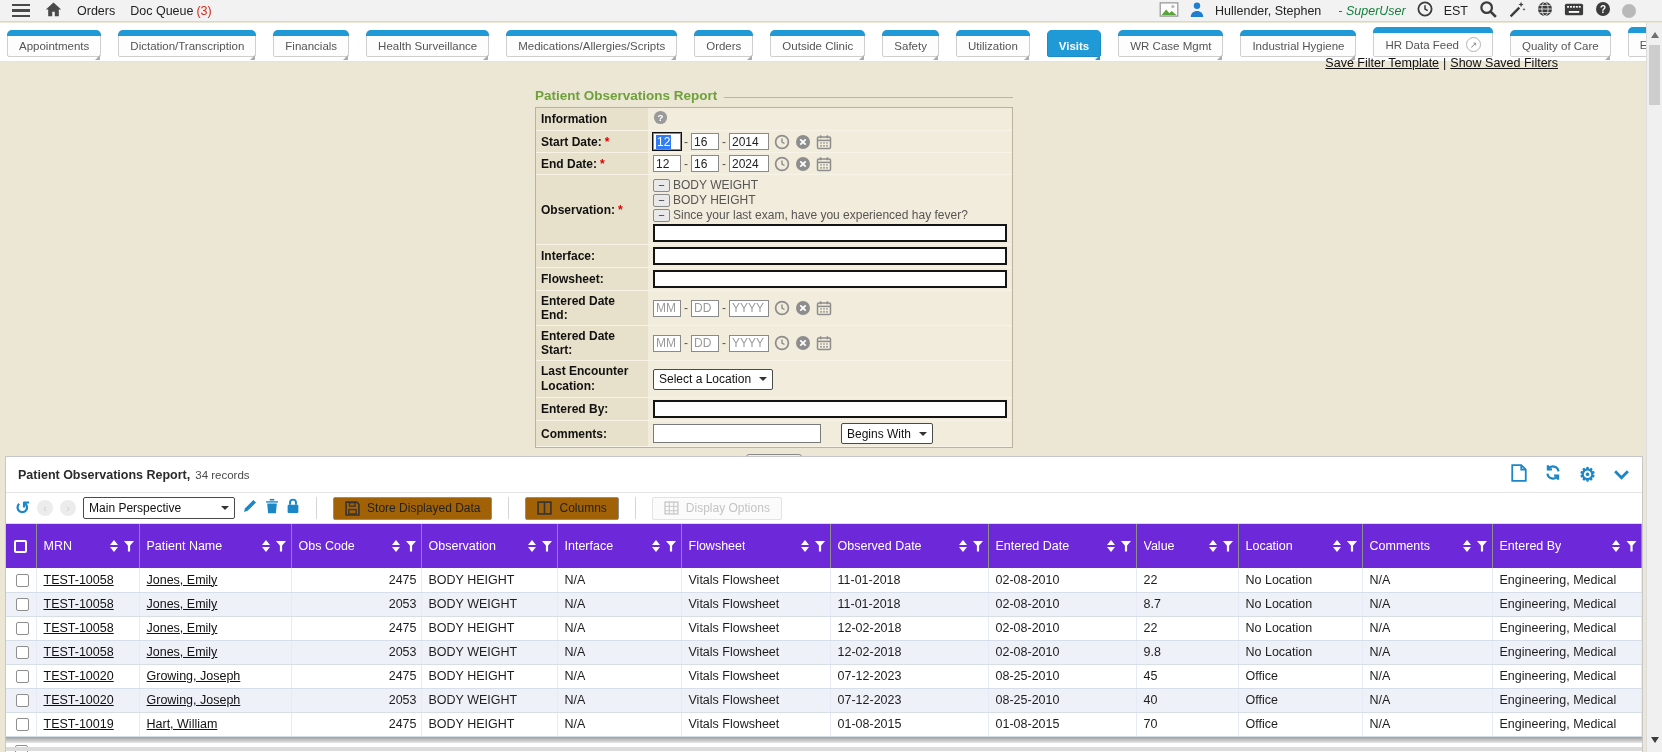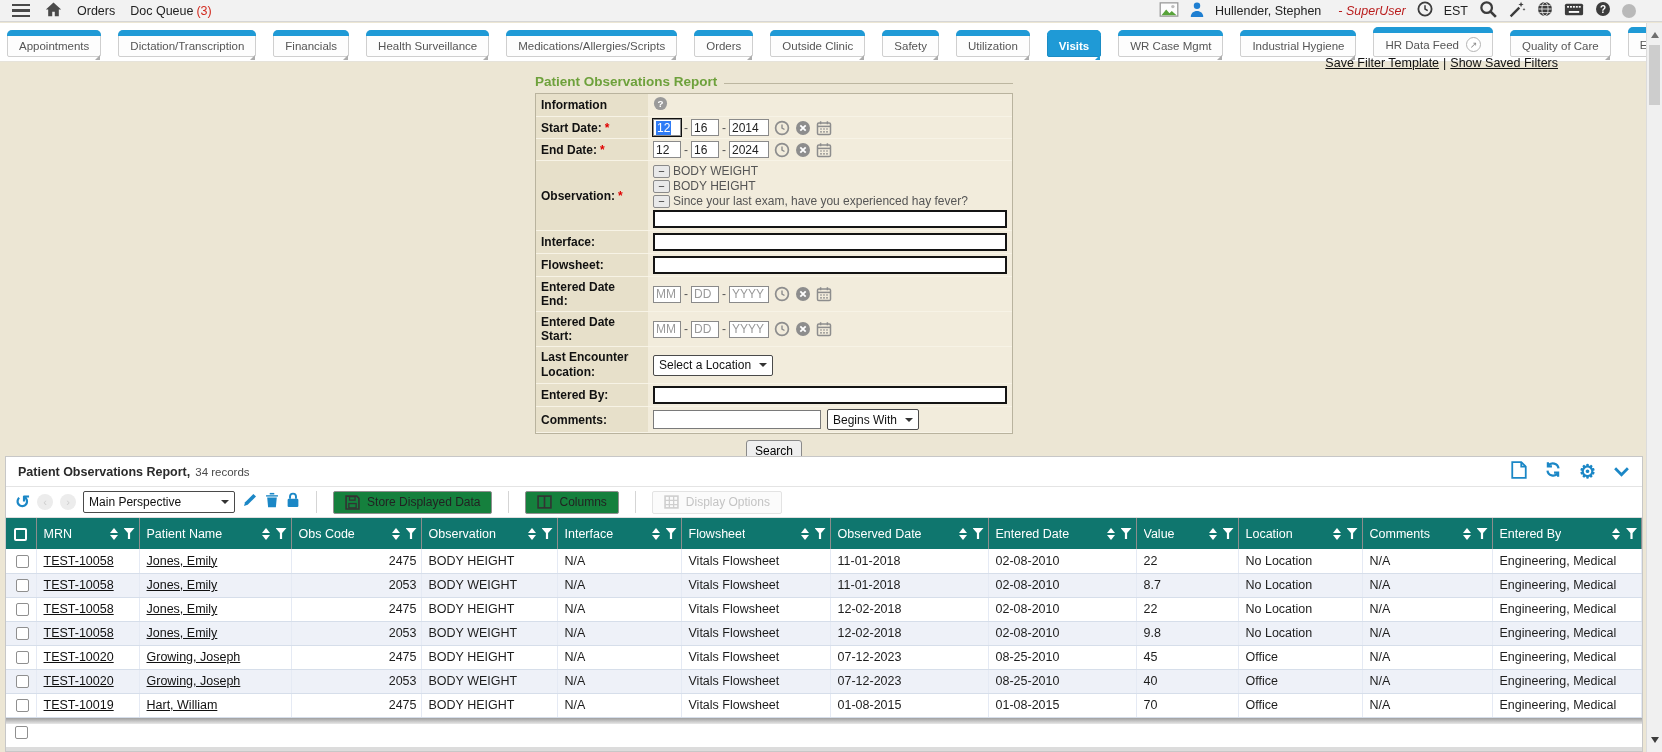--- a/index.html
+++ b/index.html
@@ -10,21 +10,21 @@
   
   .topbar{position:absolute;top:0;left:0;right:0;height:22px;background:#f2f2f2;
           border-bottom:1px solid #d6d6d6;display:flex;align-items:center;font-size:12.5px;}
   .tb-left{display:flex;align-items:center;gap:15px;padding-left:12px;}
   .burger{display:flex;flex-direction:column;gap:3px;cursor:pointer;}
   .burger i{display:block;width:18px;height:2.6px;background:#4a4a4a;}
   .tb-item{color:#222;}
   .q-count{color:#d22a1f;margin-left:3px;}
   .tb-right{margin-left:auto;display:flex;align-items:center;gap:11px;padding-right:26px;}
   .user-name{color:#222;}
-  .user-role{font-style:italic;color:#b91c1c;margin-left:6px;}
+  .user-role{font-style:italic;color:#15803d;margin-left:6px;}
   .status-dot{width:14px;height:14px;border-radius:50%;background:#b9b9b9;display:inline-block;}
   .tz{color:#222;}
 
   
   .tabbar{position:absolute;top:23px;left:0;right:16px;height:39px;background:#ffffff;
           display:flex;align-items:flex-end;gap:17px;padding:0 0 4px 7px;border-bottom:1px solid #e6e3da;}
   .tab{position:relative;background:#fdfdfd;border:1px solid #cfcfcf;border-radius:5px 5px 2px 2px;
        padding:9px 11px 4px 11px;font-size:11.5px;color:#555;cursor:pointer;white-space:nowrap;
        display:flex;align-items:center;}
   .tab::before{content:"";position:absolute;top:-1px;left:-1px;right:-1px;height:6px;
@@ -35,21 +35,21 @@
   .tab.active .tab-fold{border-color:transparent transparent #1f9ad6 transparent;}
   .ext-icon{display:inline-flex;width:15px;height:15px;border:1px solid #b4b4b4;border-radius:50%;
        align-items:center;justify-content:center;font-size:9px;color:#8a8a8a;margin-left:7px;background:#fff;}
 
   
   .filter-links{position:absolute;top:56px;right:104px;font-size:12.5px;color:#111;}
   .filter-links a{color:#111;text-decoration:underline;cursor:pointer;}
   .filter-links .sep{margin:0 4px;}
 
   
-  .form-wrap{position:absolute;left:535px;top:74px;width:478px;}
+  .form-wrap{position:absolute;left:535px;top:88px;width:478px;}
   .form-title-row{display:flex;align-items:center;gap:7px;}
   .form-title{color:#6ea13c;font-weight:bold;font-size:13.5px;white-space:nowrap;}
   .legend-line{flex:1;height:1px;background:#bcb6a0;margin-top:3px;}
   .form-box{border:1px solid #b9b39e;background:#f2ecdc;margin-top:4px;}
   table.ftab{width:100%;border-collapse:collapse;font-size:12px;}
   .ftab td{border-bottom:1px solid #f7f3e6;vertical-align:middle;}
   td.lbl{width:118px;background:#e7e0ca;padding:3px 5px;font-weight:bold;color:#111;}
   td.lbl.norm{font-weight:bold;}
   td.fld{background:#f2ecdc;padding:2px 5px;}
   .req{color:#e00000;font-weight:bold;margin-left:3px;}
@@ -64,45 +64,45 @@
   .ico{margin-left:2px;cursor:pointer;}
   .obs-item{display:flex;align-items:center;margin:1px 0;}
   .mini-btn{width:17px;height:13px;border:1px solid #8a8a8a;background:#e9e9e9;border-radius:2px;
        font-size:11px;line-height:11px;text-align:center;color:#333;margin-right:3px;cursor:pointer;flex:0 0 auto;}
   .obs-text{font-size:12px;color:#555;white-space:nowrap;}
   .wide-in{display:block;width:354px;height:18px;border:2px solid #141414;background:#fff;}
   .obs-in{margin-top:2px;}
   .sel{display:inline-flex;align-items:center;justify-content:space-between;border:1.5px solid #4a4a4a;
        border-radius:2px;background:#fff;height:21px;font-size:12px;padding:0 5px;color:#111;cursor:pointer;gap:8px;}
   .sel .car{width:0;height:0;border:4px solid transparent;border-top-color:#333;margin-top:4px;}
-  .cfield{display:flex;align-items:center;gap:6px;}
+  .cfield{display:flex;align-items:center;gap:20px;}
   .com-in{width:168px;height:19px;border:1px solid #7a7a7a;background:#fff;}
   .search-btn{display:block;margin:6px auto 0;width:56px;height:22px;background:#efefef;
        border:1px solid #8a8a8a;border-radius:3px;font-size:12px;font-family:"Liberation Sans",sans-serif;cursor:pointer;}
 
   
   .panel{position:absolute;left:5px;right:19px;top:456px;bottom:0;background:#fff;border:1px solid #c7c7c7;}
-  .panel-head{height:30px;display:flex;align-items:center;padding:0 12px;border-bottom:1px solid #e4e4e4;}
+  .panel-head{height:36px;display:flex;align-items:center;padding:0 12px;border-bottom:1px solid #e4e4e4;}
   .panel-title{font-weight:bold;font-size:12.5px;color:#2b2b2b;}
   .panel-records{font-size:11.5px;color:#4a4a4a;margin-left:5px;}
   .panel-icons{margin-left:auto;display:flex;align-items:center;gap:17px;}
   .blue-glyph{color:#1b87c6;font-size:19px;line-height:16px;font-weight:bold;cursor:pointer;}
   .panel-toolbar{height:31px;display:flex;align-items:center;gap:7px;padding:0 9px;border-bottom:1px solid #dedede;}
   .nav-dot{width:16px;height:16px;border-radius:50%;background:#ececec;color:#cfcfcf;font-size:11px;
        display:inline-flex;align-items:center;justify-content:center;}
   .persp{width:152px;height:22px;}
   .vsep{width:1px;height:22px;background:#d5d5d5;margin:0 9px;}
-  .tb-btn{display:inline-flex;align-items:center;gap:7px;border:1px solid #8f8f8f;background:#15803d;
+  .tb-btn{display:inline-flex;align-items:center;gap:7px;border:1px solid #8f8f8f;background:#a16207;
        height:23px;padding:0 11px;font-size:12px;border-radius:2px;color:#222;cursor:pointer;
        font-family:"Liberation Sans",sans-serif;}
   .tb-btn.disabled{color:#c4c4c4;border-color:#e3e3e3;background:#fbfbfb;cursor:default;}
 
   
   table.grid{width:100%;border-collapse:collapse;table-layout:fixed;font-size:12.5px;}
-  .grid thead th{background:#0f766e;color:#fff;font-weight:normal;height:31px;padding:0 4px 0 7px;
+  .grid thead th{background:#6d28d9;color:#fff;font-weight:normal;height:44px;padding:0 4px 0 7px;
        text-align:left;border-right:1px solid #8d8d8d;overflow:hidden;}
   .h-wrap{display:flex;align-items:center;justify-content:space-between;}
   .h-label{white-space:nowrap;overflow:hidden;}
   .h-tools{display:flex;align-items:center;gap:6px;flex:0 0 auto;}
   .sort{display:inline-flex;flex-direction:column;gap:2px;cursor:pointer;}
   .tri-up{width:0;height:0;border:4px solid transparent;border-bottom:5px solid #fff;display:block;}
   .tri-dn{width:0;height:0;border:4px solid transparent;border-top:5px solid #fff;display:block;}
   .funnel{width:11px;height:11px;background:#fff;display:inline-block;cursor:pointer;
        clip-path:polygon(0 0,100% 0,60% 45%,60% 100%,40% 100%,40% 45%);}
   .grid tbody td{height:24px;padding:0 4px 0 7px;border-bottom:1px solid #d6deea;border-right:1px solid #e5eaf4;

